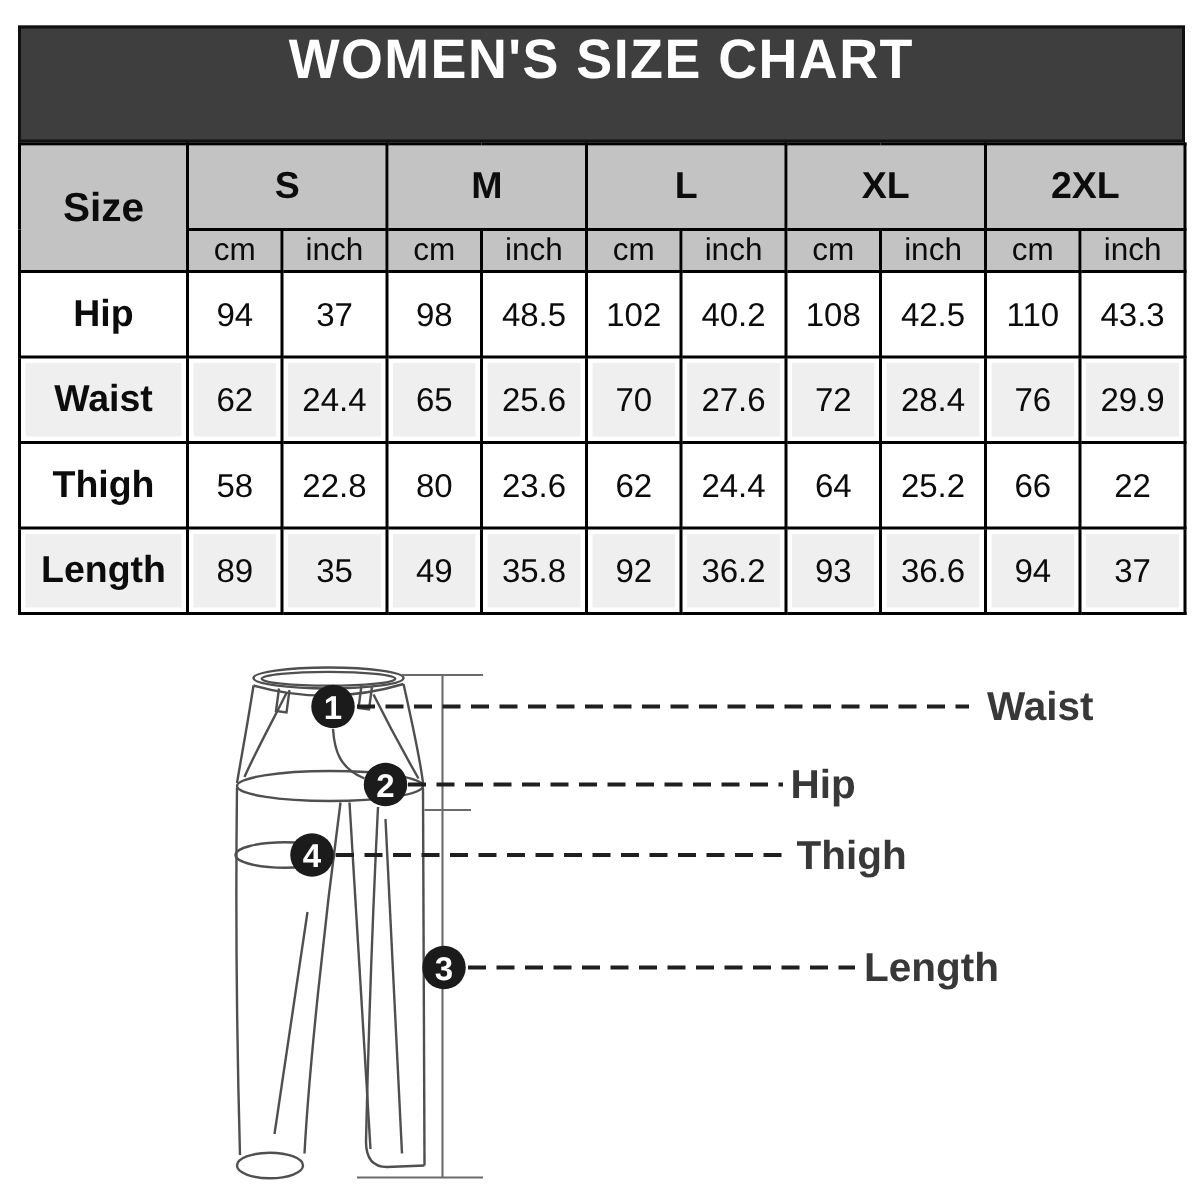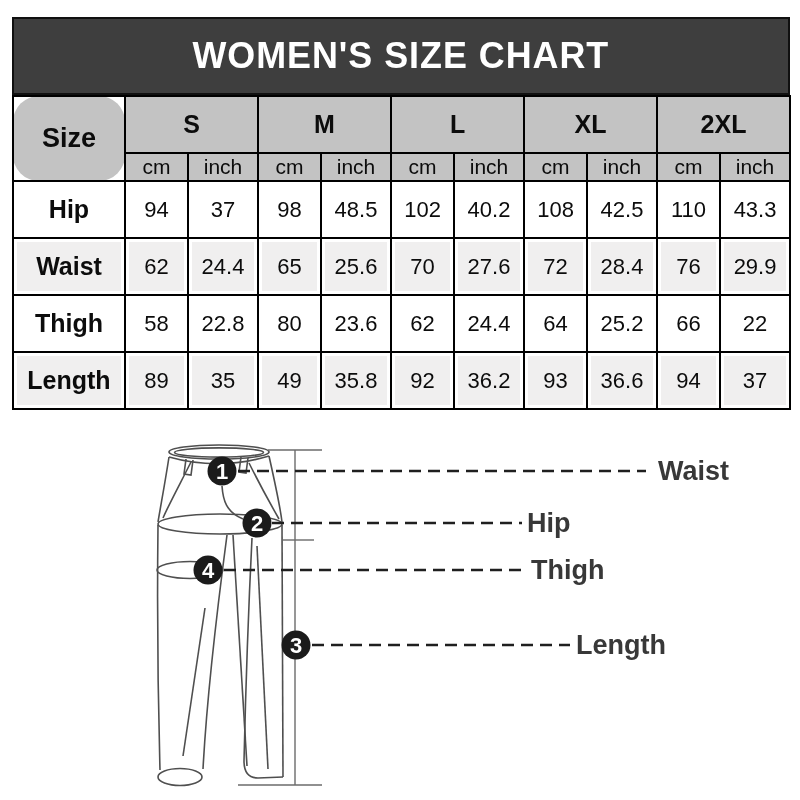--- a/index.html
+++ b/index.html
@@ -8,41 +8,41 @@
     font-family:"Liberation Sans","DejaVu Sans",sans-serif;
     position:relative;overflow:hidden;
   }
   .page{position:absolute;inset:0;}
 
   
   .banner{
     position:absolute;left:12px;top:17px;width:778px;height:78px;
     background:var(--banner-bg,#3e3e3e);
     border:2px solid #101010;box-sizing:border-box;
-    display:flex;align-items:center;justify-content:center;
+    display:flex;justify-content:center;
   }
   .banner span{
     color:var(--banner-text,#ffffff);
     font-size:37px;font-weight:bold;letter-spacing:1px;
     transform:scaleX(0.97);
   }
 
   
   table.size-chart{
     position:absolute;left:12px;top:95px;width:778px;
     border-collapse:collapse;table-layout:fixed;
   }
   table.size-chart th,table.size-chart td{
     border:2px solid #000;text-align:center;vertical-align:middle;
     padding:0;color:#0c0c0c;overflow:hidden;
   }
   tr.hdr-sizes{height:57px;}
   tr.hdr-units{height:28px;}
   tbody tr{height:57px;}
-  th.corner{background:var(--header-bg,#c3c3c3);font-size:27px;font-weight:bold;border-radius:26px;}
+  th.corner{background:var(--header-bg,#c3c3c3);font-size:27px;font-weight:bold;}
   th.size-head{background:var(--header-bg,#c3c3c3);font-size:25px;font-weight:bold;}
   th.unit-head{background:var(--header-bg,#c3c3c3);font-size:21px;font-weight:normal;}
   th.row-label{font-size:25px;font-weight:bold;}
   td.val{font-size:22px;font-weight:normal;}
   tr.row-white th,tr.row-white td{background:var(--row-bg,#ffffff);}
   tr.row-gray th,tr.row-gray td{
     background:var(--row-alt-bg,#f0efef);
     box-shadow:inset 0 0 0 3px #ffffff;
   }
 

